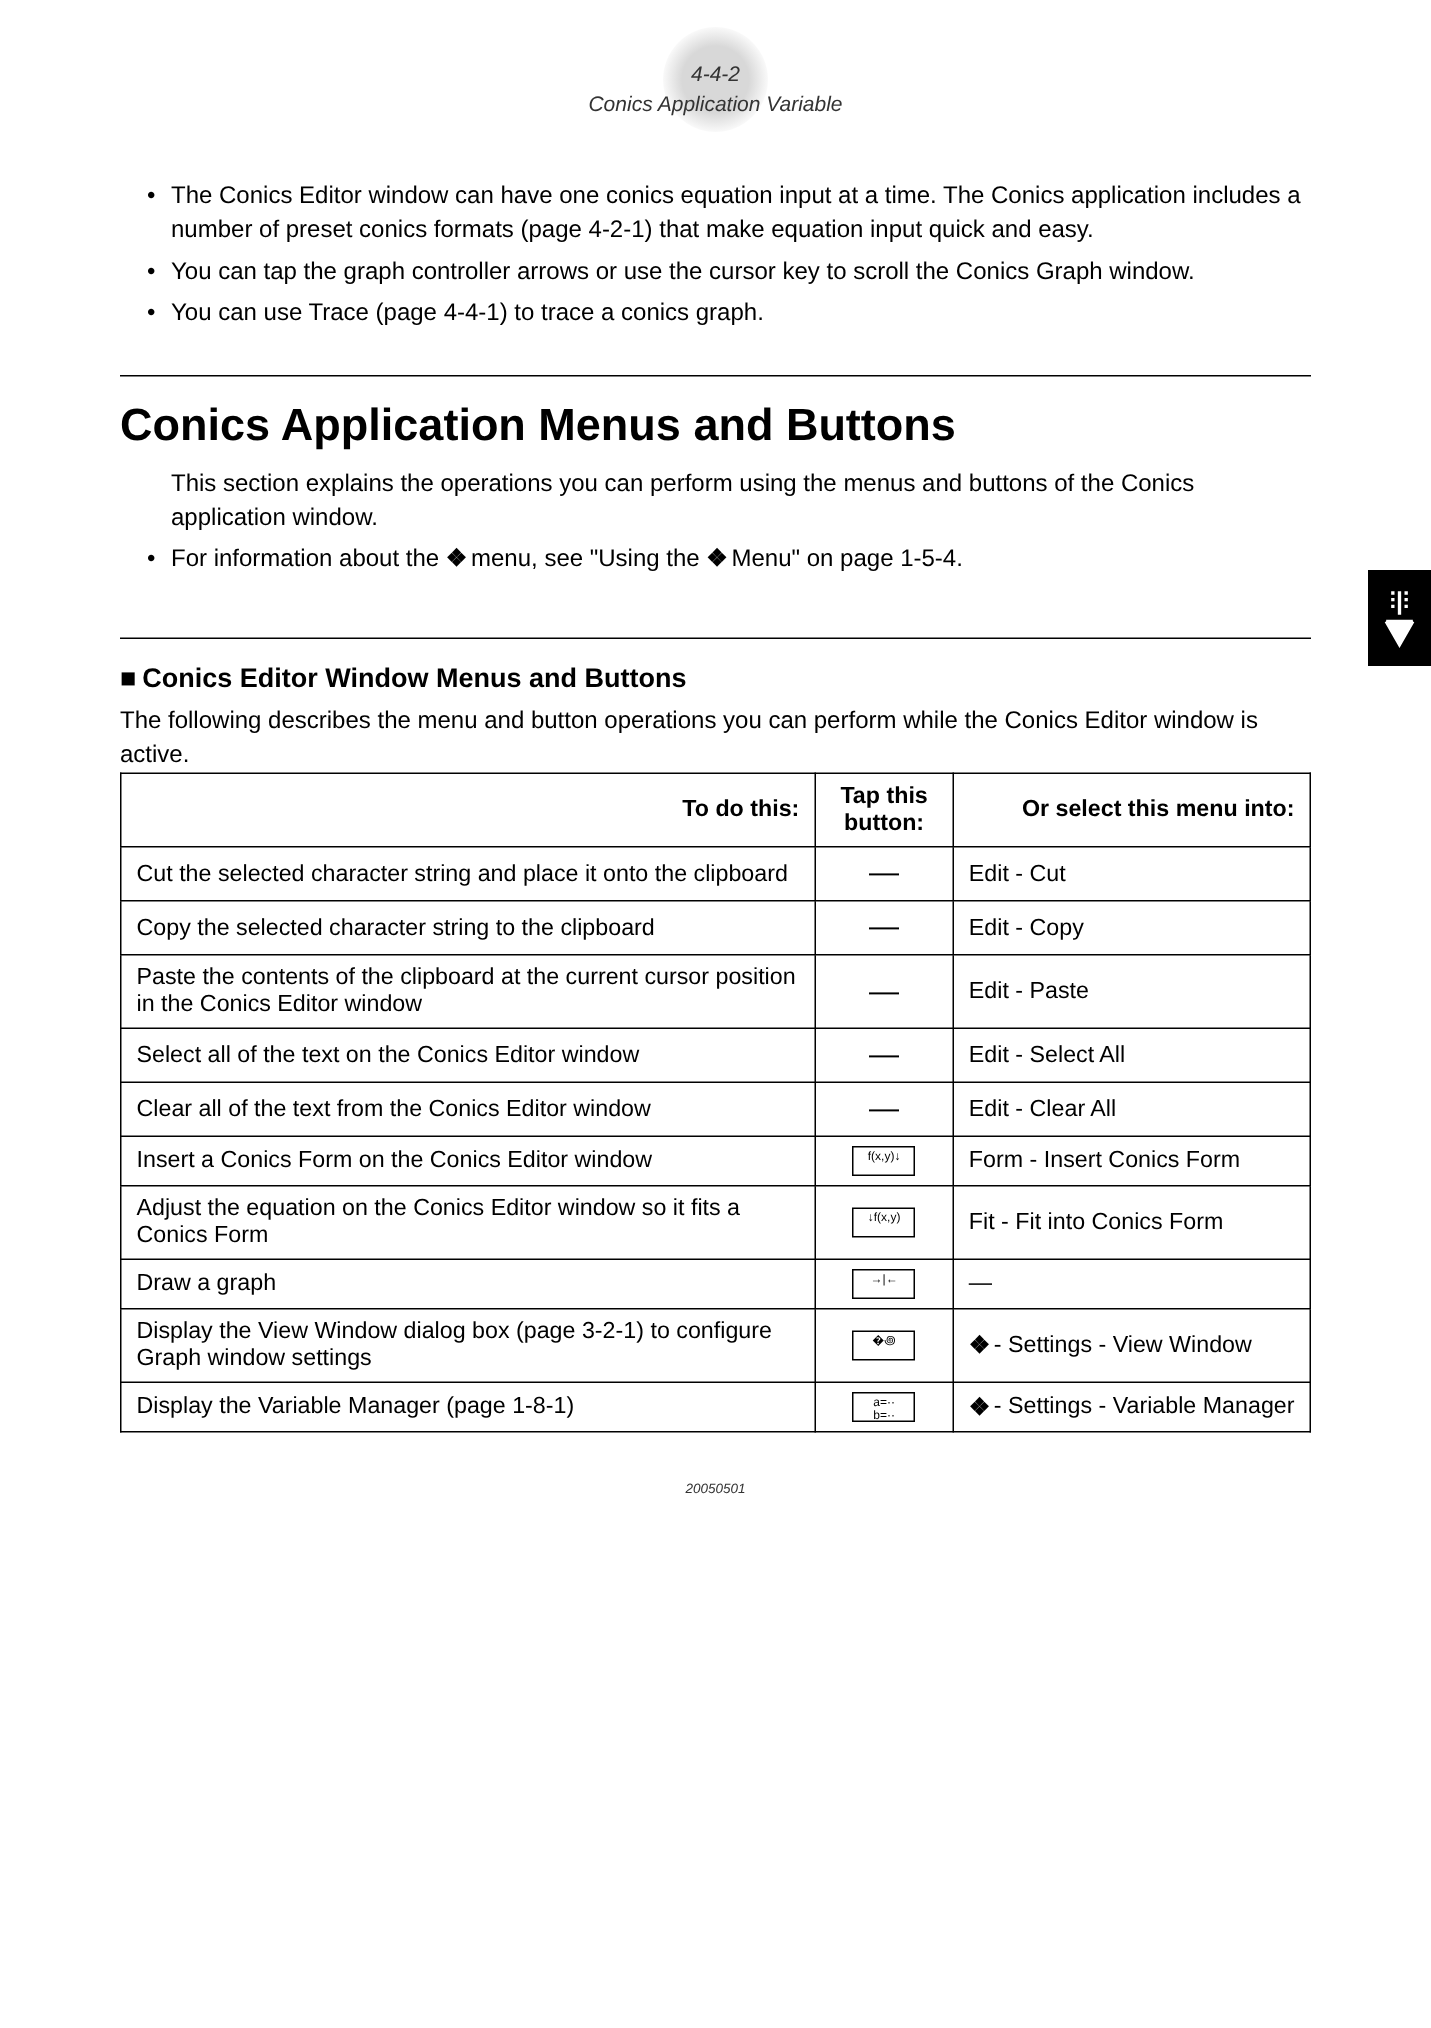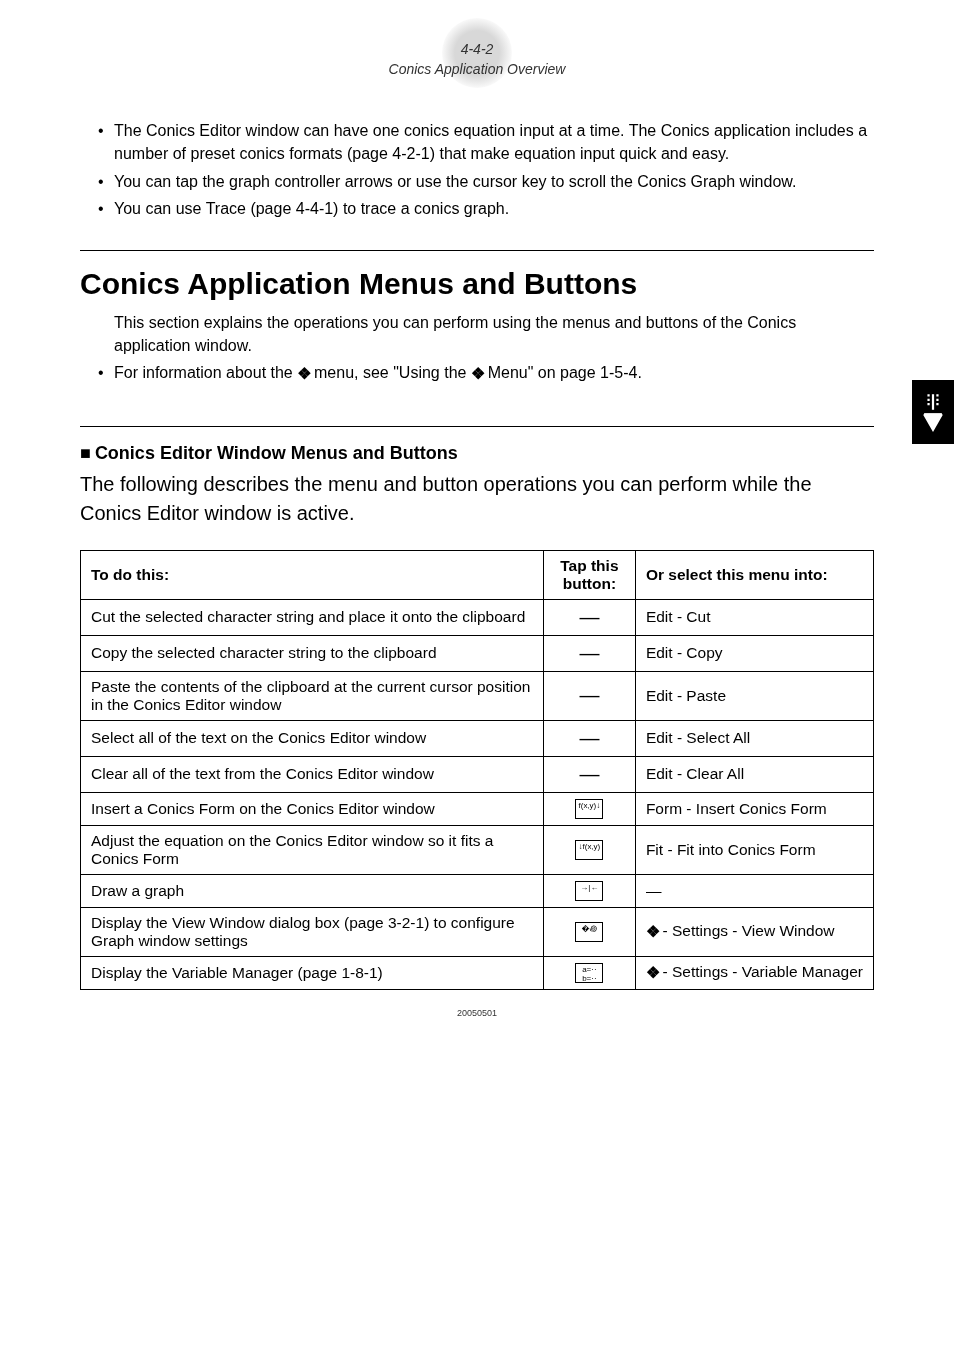--- a/index.html
+++ b/index.html
@@ -40,40 +40,40 @@
     content: "•"; position: absolute; left: -16px;
   }
   hr.sep { border: none; border-top: 1.5px solid #000; margin: 6px 0 16px 0; }
   h2.section-title { font-size: 30px; font-weight: bold; margin: 0 0 10px 0; }
   .section-body { padding-left: 34px; font-size: 16px; line-height: 1.45; margin-bottom: 40px; }
   .sub-bullets { padding-left: 0; margin: 4px 0 0 0; font-size: 16px; line-height: 1.45; }
   .sub-bullets li { list-style: none; position: relative; padding-left: 0; }
   .sub-bullets li::before { content: "•"; position: absolute; left: -16px; }
   h3.subsection { font-size: 18px; font-weight: bold; margin: 0 0 6px 0; }
   .sq { font-family: "MS Gothic", "Arial", sans-serif; margin-right: 4px; }
-  .subsection-body { font-size: 20px; line-height: 1.45; margin-bottom: 22px; padding-left: 0; }
+  .subsection-body { font-size: 16px; line-height: 1.45; margin-bottom: 0; padding-left: 0; }
   table.ops {
     border-collapse: collapse;
     width: 100%;
     font-size: 15.5px;
   }
   table.ops th, table.ops td {
     border: 1px solid #000;
     padding: 6px 10px;
     vertical-align: middle;
     text-align: left;
   }
-  table.ops th { font-weight: bold; }
+  table.ops th { font-weight: bold; text-align: right; }
   table.ops th:nth-child(2), table.ops td:nth-child(2) { width: 92px; text-align: center; }
   table.ops th:nth-child(3), table.ops td:nth-child(3) { width: 190px; }
   .dash { font-size: 20px; }
   .icon-box {
     display: inline-block;
     border: 1px solid #000;
-    width: 28px; height: 20px;
+    width: 42px; height: 20px;
     font-size: 10px;
     line-height: 18px;
     text-align: center;
     vertical-align: middle;
     background:#fff;
   }
   .side-tab {
     position: absolute;
     right: 0;
     top: 380px;
@@ -83,23 +83,24 @@
     color: #fff;
     display: flex;
     align-items: center;
     justify-content: center;
   }
   .side-tab svg { width: 28px; height: 40px; }
   .footer-code {
     position: absolute;
     left: 50%;
     transform: translateX(-50%);
-    bottom: 32px;
+    bottom: 18px;
     font-size: 9px;
     color: #333;
+    font-style: italic;
   }
   .inline-icon { display:inline-block; vertical-align:middle; font-weight:bold; letter-spacing:-2px; font-size:16px; }
   .nowrap { white-space: nowrap; }
 </style>
 </head>
 <body>
 
 <div class="side-tab">
   <svg viewBox="0 0 24 36" stroke="#fff" stroke-width="2" fill="none">
     <line x1="8" y1="2" x2="8" y2="14" stroke-dasharray="2 2"></line>
@@ -108,21 +109,21 @@
     <path d="M4 20 L12 34 L20 20" fill="#fff" stroke="#fff"></path>
     <line x1="4" y1="20" x2="20" y2="20"></line>
   </svg>
 </div>
 
 <div class="page">
 
   <div class="header-badge">
     <div class="circle"></div>
     <div>4-4-2</div>
-    <div>Conics Application Overview</div>
+    <div>Conics Application Variable</div>
   </div>
 
   <ul class="bullets">
     <li>The Conics Editor window can have one conics equation input at a time. The Conics application includes a number of preset conics formats (page 4-2-1) that make equation input quick and easy.</li>
     <li>You can tap the graph controller arrows or use the cursor key to scroll the Conics Graph window.</li>
     <li>You can use Trace (page 4-4-1) to trace a conics graph.</li>
   </ul>
 
   <hr class="sep">
 

